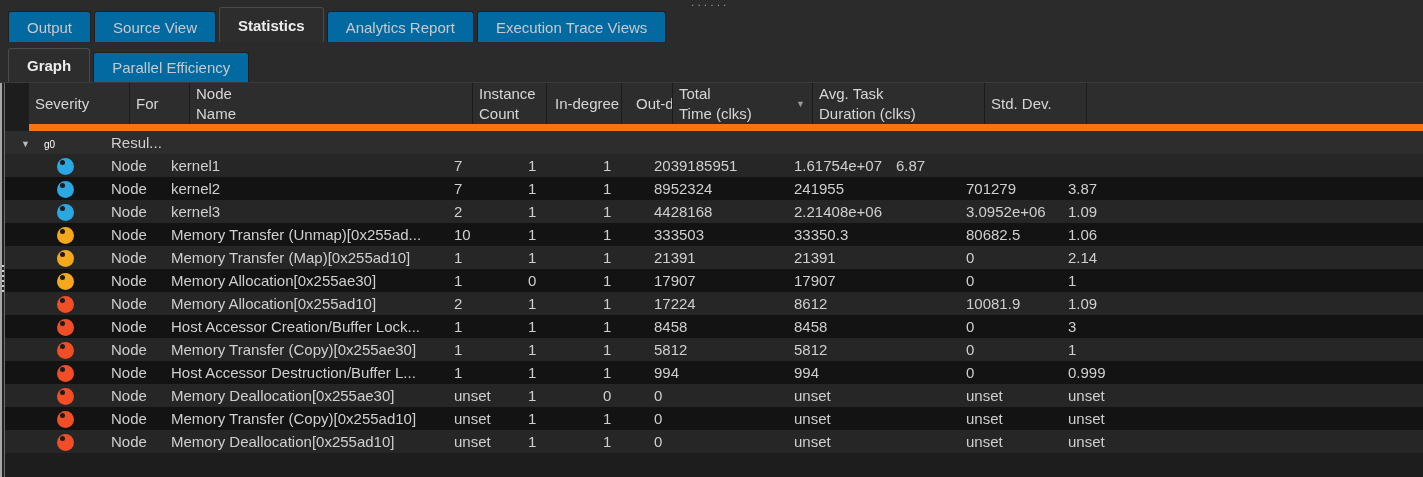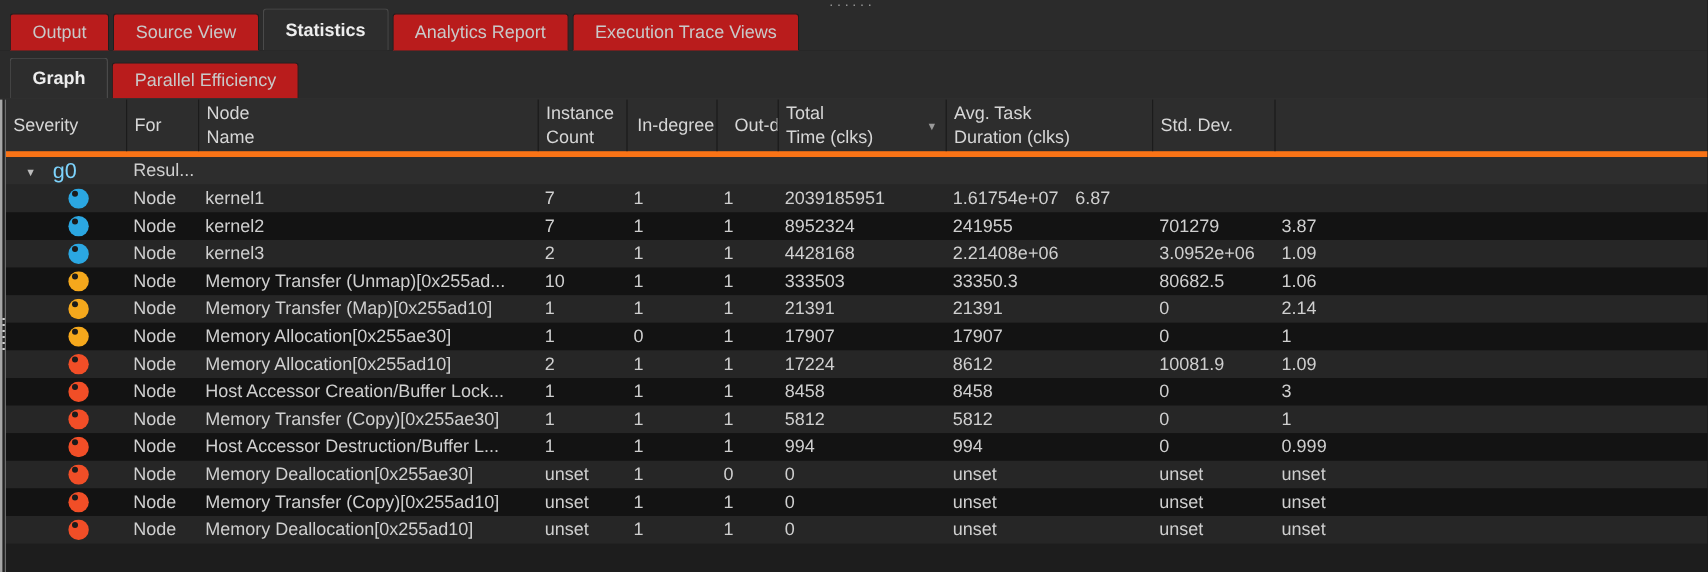--- a/index.html
+++ b/index.html
@@ -19,21 +19,21 @@
   
   .tabbar {
     display: flex; align-items: flex-end;
     height: 42px; background: #2b2b2b; padding-left: 8px;
   }
   .subbar {
     display: flex; align-items: flex-end;
     height: 40px; background: #2b2b2b; padding-left: 8px;
   }
   .tab {
-    background: #b91c1c; border: 1px solid #1f1f1f; border-bottom: none;
+    background: #0369a1; border: 1px solid #1f1f1f; border-bottom: none;
     border-radius: 3px 3px 0 0;
     height: 31px; padding: 0 18px; margin-right: 3px;
     display: flex; align-items: center;
     font-size: 15px; color: #c9c9c9; white-space: nowrap; cursor: default;
   }
   .tab.active { background: #2d2d2d; height: 35px; color: #ededed; border-color: #4a4a4a; font-weight: bold; }
   .subbar .tab { height: 30px; }
   .subbar .tab.active { height: 34px; }
   
   .table-area {
@@ -46,21 +46,21 @@
     border-left: 2px solid #a8a8a8; border-right: 1px solid #6e6e6e;
   }
   .splitter .grip {
     position: absolute; left: 0; top: 182px; width: 2px; height: 28px;
     background: repeating-linear-gradient(#cfcfcf 0 2px, transparent 2px 5px);
   }
   .grid { margin-left: 5px; }
   
   .grid-header {
     display: flex; height: 48px; background: #2d2d2d;
-    border-bottom: 5px solid #f97316; color: #d6d6d6; font-size: 15px;
+    border-bottom: 7px solid #f97316; color: #d6d6d6; font-size: 15px; margin-left: 24px;
   }
   .hcell {
     flex: 0 0 auto; display: flex; flex-direction: column; justify-content: center;
     padding: 0 6px; border-left: 1px solid #1b1b1b;
     line-height: 20px; white-space: nowrap; overflow: hidden;
     position: relative; cursor: default;
   }
   .hcell:first-child { border-left: none; }
   .sort-arrow {
     position: absolute; right: 7px; top: 50%; margin-top: -6px;
@@ -93,21 +93,21 @@
     margin-left: 46px; position: relative; vertical-align: middle;
   }
   .sev-icon .hole {
     position: absolute; left: 3px; top: 2px; width: 5px; height: 5px;
     border-radius: 50%; background: #1b1b1b; display: block;
   }
   .expander {
     display: inline-block; margin-left: 10px; margin-right: 14px;
     font-size: 9px; color: #bdbdbd; vertical-align: middle;
   }
-  .group-id { font-size: 18px; color: #7dd3fc; }
+  .group-id { font-size: 10px; color: #ffffff; }
 </style>
 </head>
 <body>
 
 <div class="drag-dots">......</div>
 
 <div class="tabbar">
     <div class="tab">Output</div>
     <div class="tab">Source View</div>
     <div class="tab active">Statistics</div>

